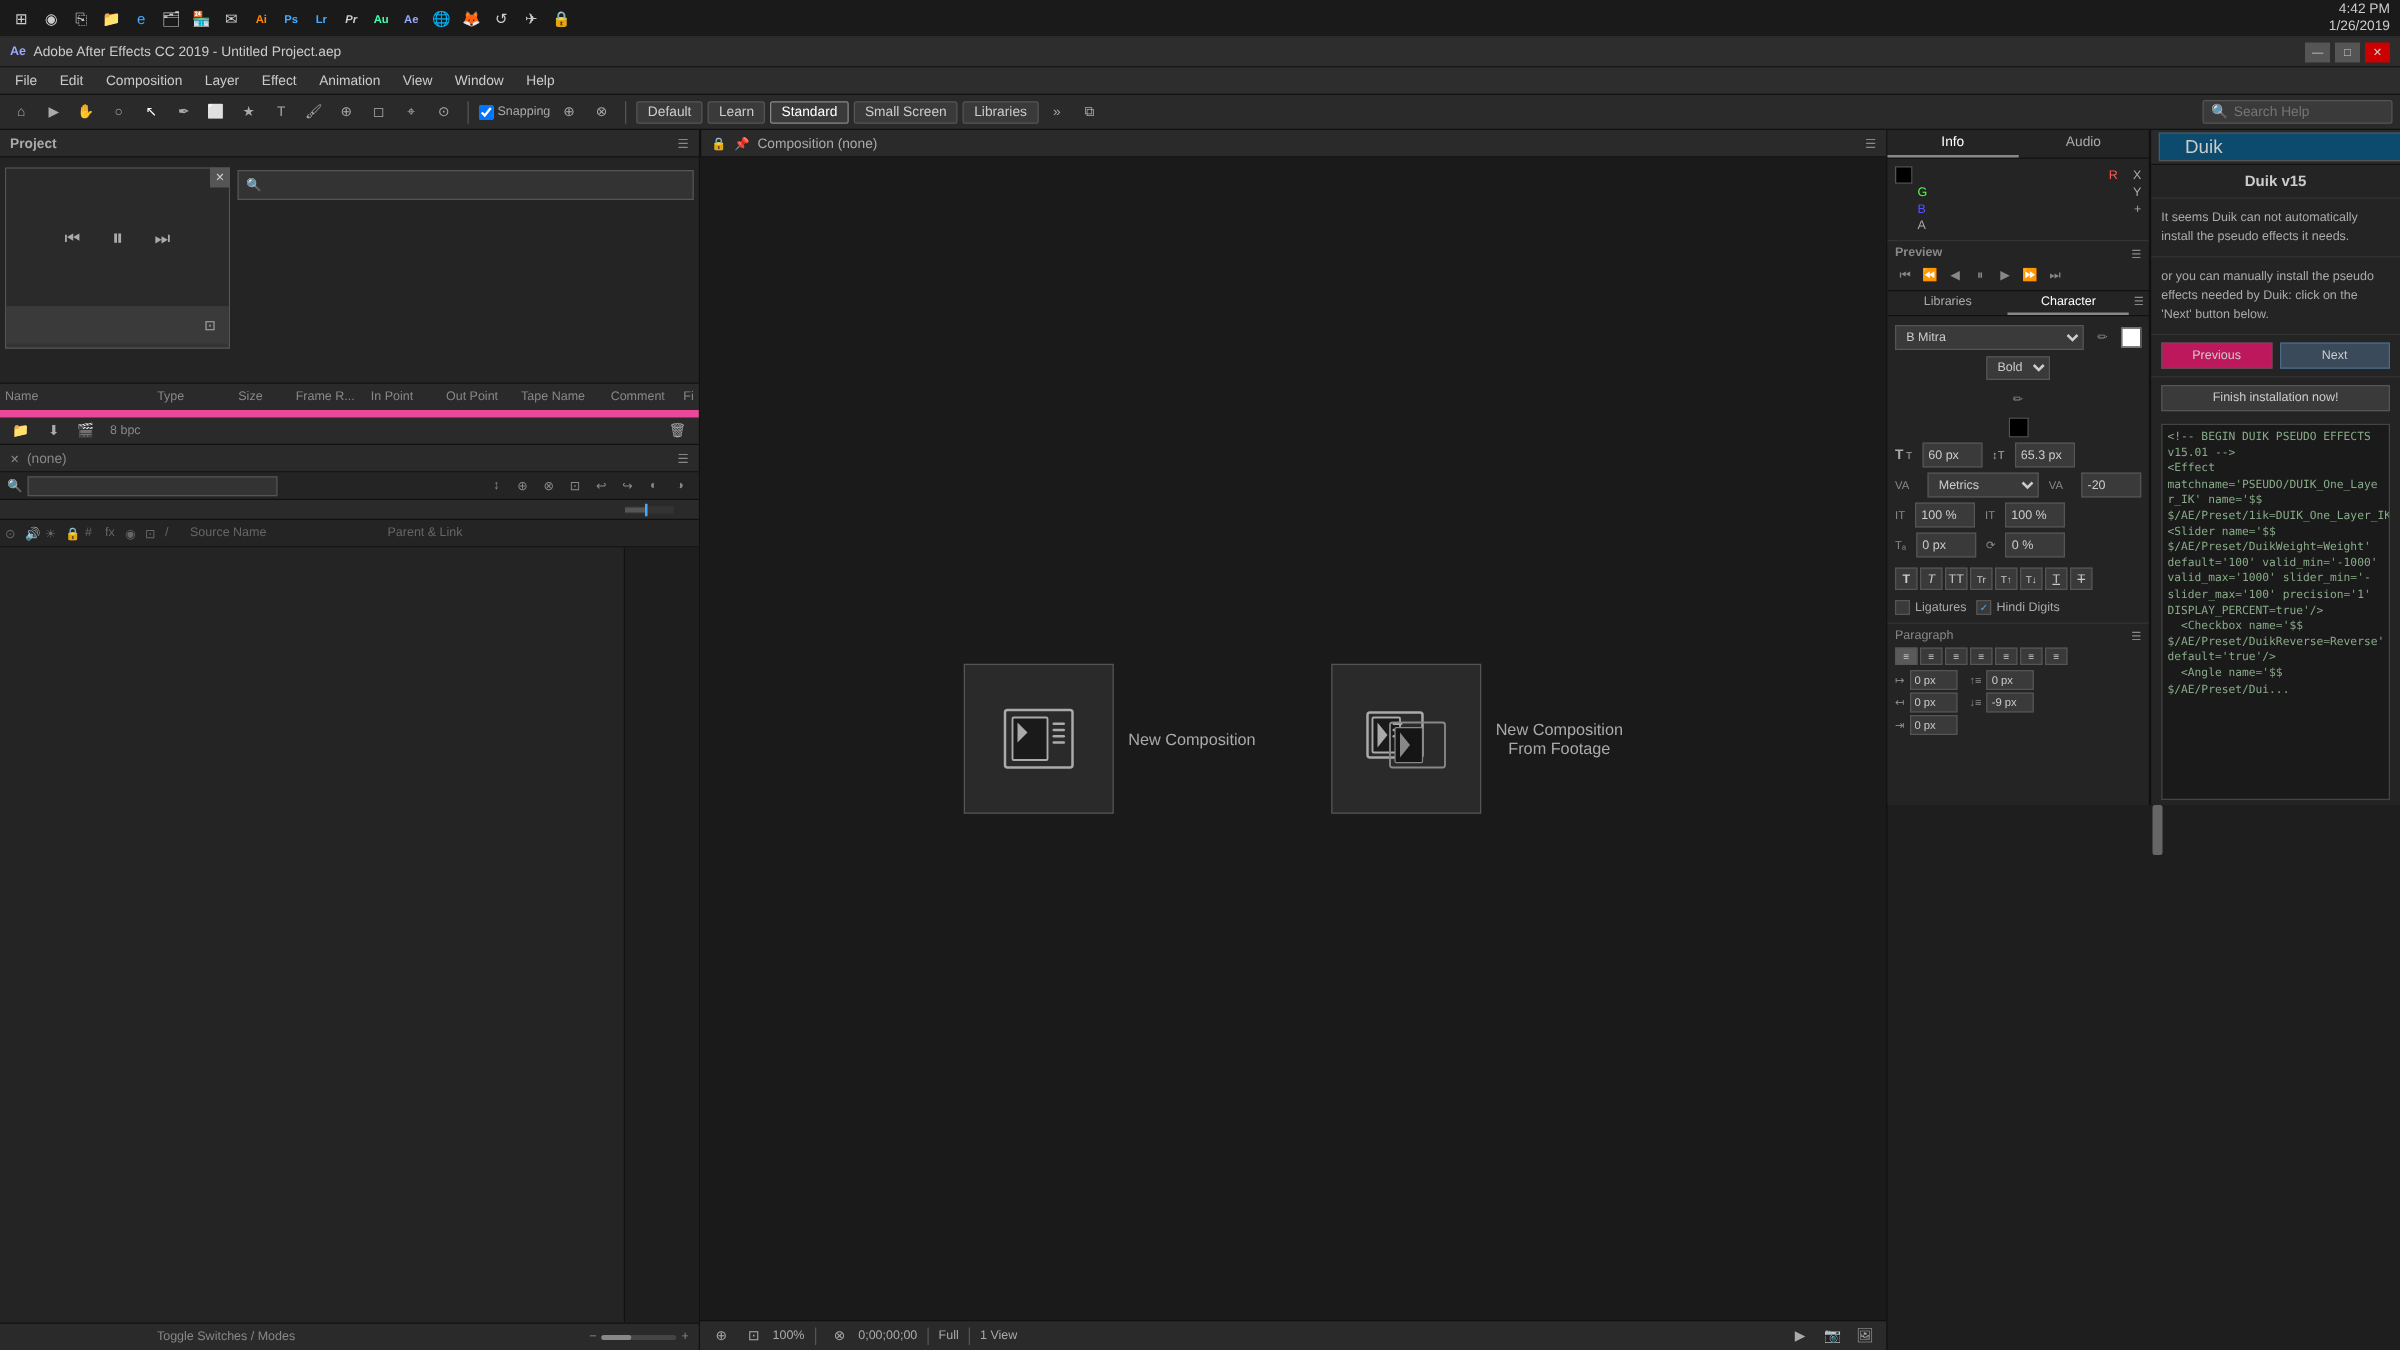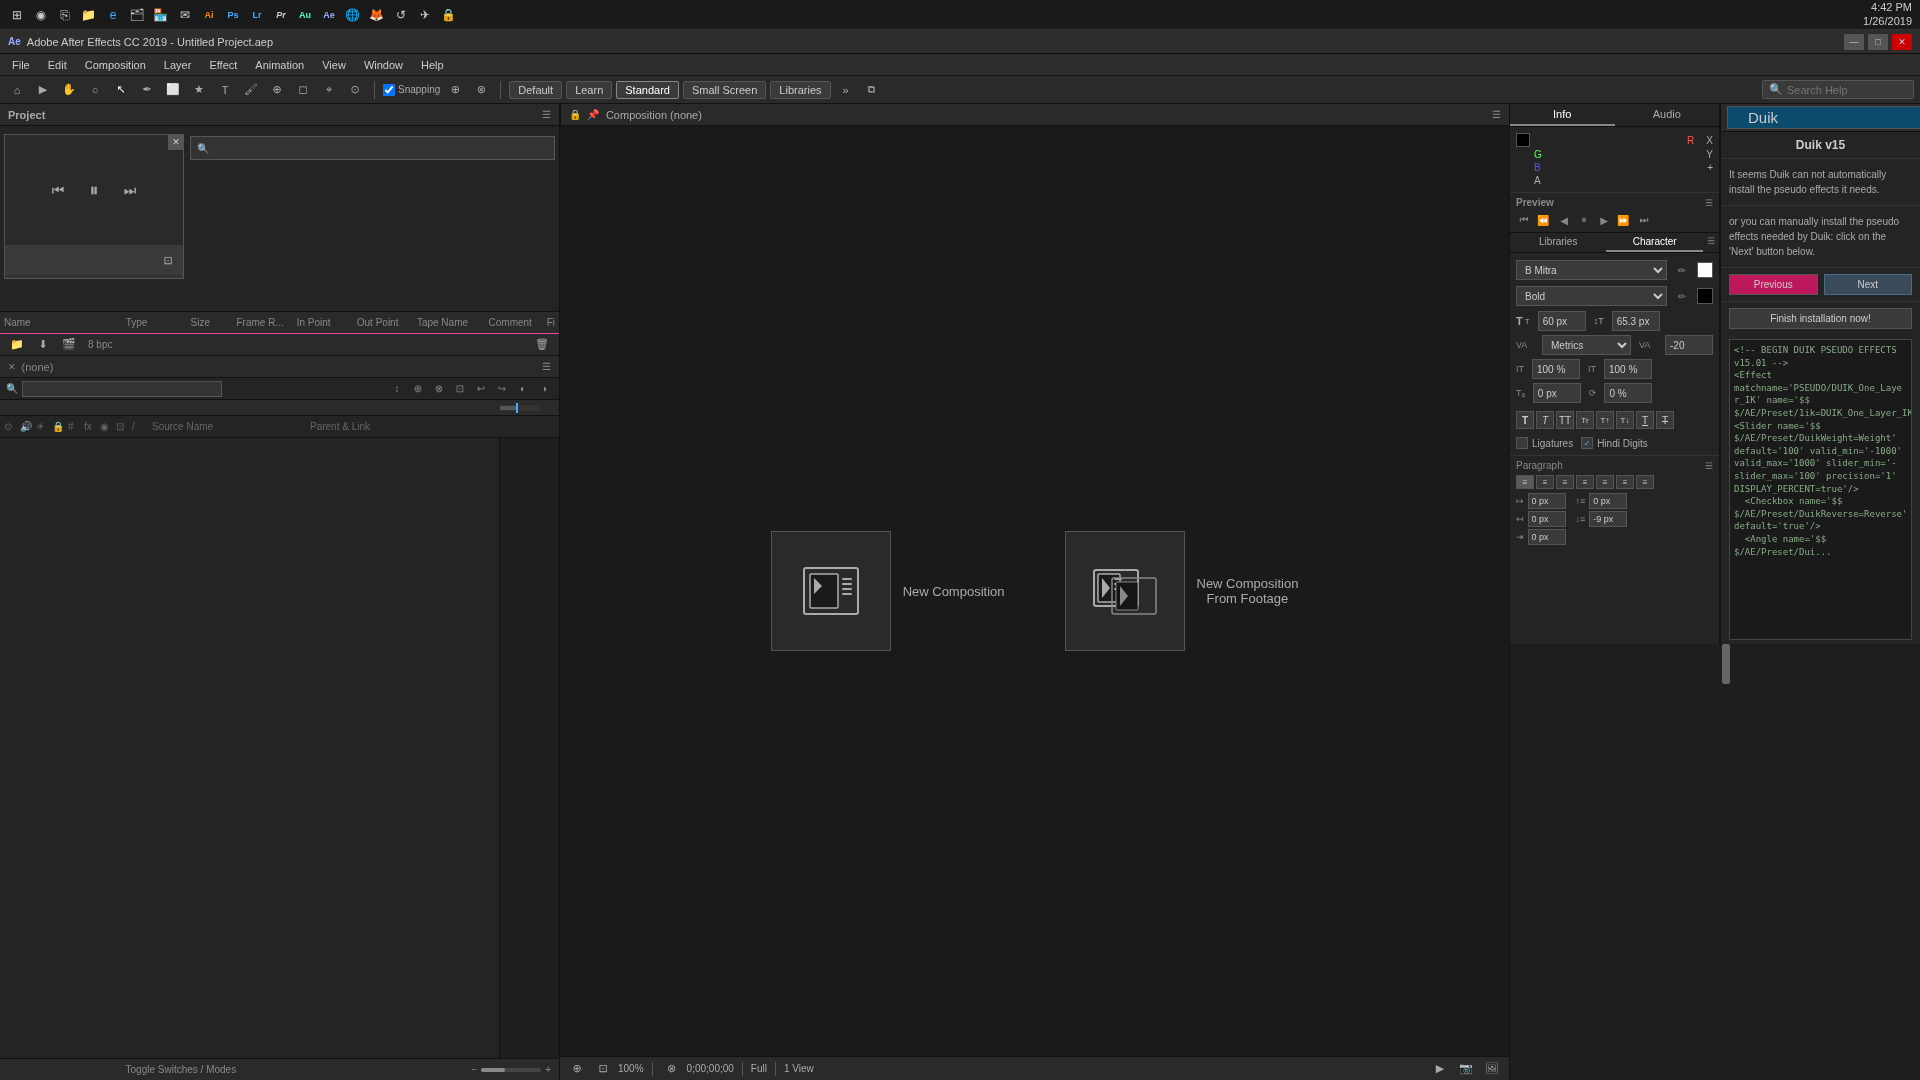--- a/index.html
+++ b/index.html
@@ -159,21 +159,21 @@
       width: 560px;
       display: flex;
       flex-direction: column;
       border-right: 1px solid #111;
     }
 
     
     .project-panel {
       height: 230px;
       background: #242424;
-      border-bottom: 1px solid #ec4899;
+      border-bottom: 6px solid #ec4899;
       position: relative;
     }
     .panel-header {
       height: 22px;
       background: #2a2a2a;
       display: flex;
       align-items: center;
       padding: 0 8px;
       gap: 6px;
       border-bottom: 1px solid #111;
@@ -1013,21 +1013,21 @@
         <div class="char-panel" style="padding:6px;">
 
           <div class="char-row" style="gap:4px;">
             <select class="char-select">
               <option>B Mitra</option>
             </select>
             <span class="toolbar-icon" style="font-size:10px;color:#888;">✏</span>
             <div class="color-swatch color-swatch-white"></div>
           </div>
 
-          <div class="char-row" style="gap:4px;">
+          <div class="char-row" style="gap:4px;flex-direction:column;">
             <select class="char-select">
               <option>Bold</option>
             </select>
             <span class="toolbar-icon" style="font-size:10px;color:#888;">✏</span>
             <div class="color-swatch color-swatch-black"></div>
           </div>
 
           <div class="char-row" style="display:flex;gap:8px;align-items:center;">
             <div style="display:flex;align-items:center;gap:2px;">
               <span style="font-size:11px;color:#aaa;font-weight:bold;">T</span>

